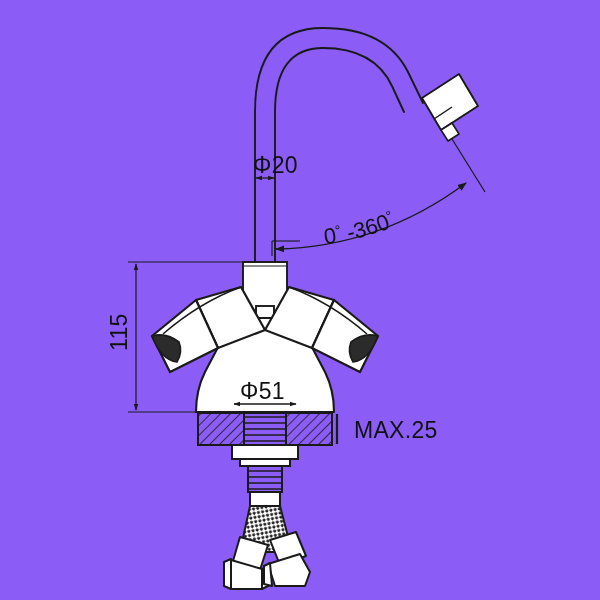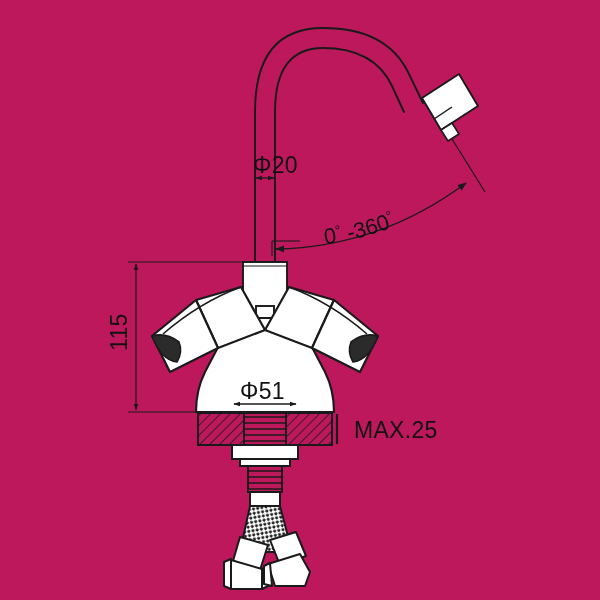--- a/index.html
+++ b/index.html
@@ -8,21 +8,21 @@
     padding: 0;
     background: #ffffff;
   }
   body {
     font-family: "Liberation Sans", sans-serif;
   }
   #drawing-root {
     position: relative;
     width: 600px;
     height: 600px;
-    background: #be185d;
+    background: #8b5cf6;
     overflow: hidden;
   }
   #drawing-svg {
     display: block;
     width: 600px;
     height: 600px;
   }
   .dim-text {
     font-family: "Liberation Sans", sans-serif;
     font-size: 23px;

